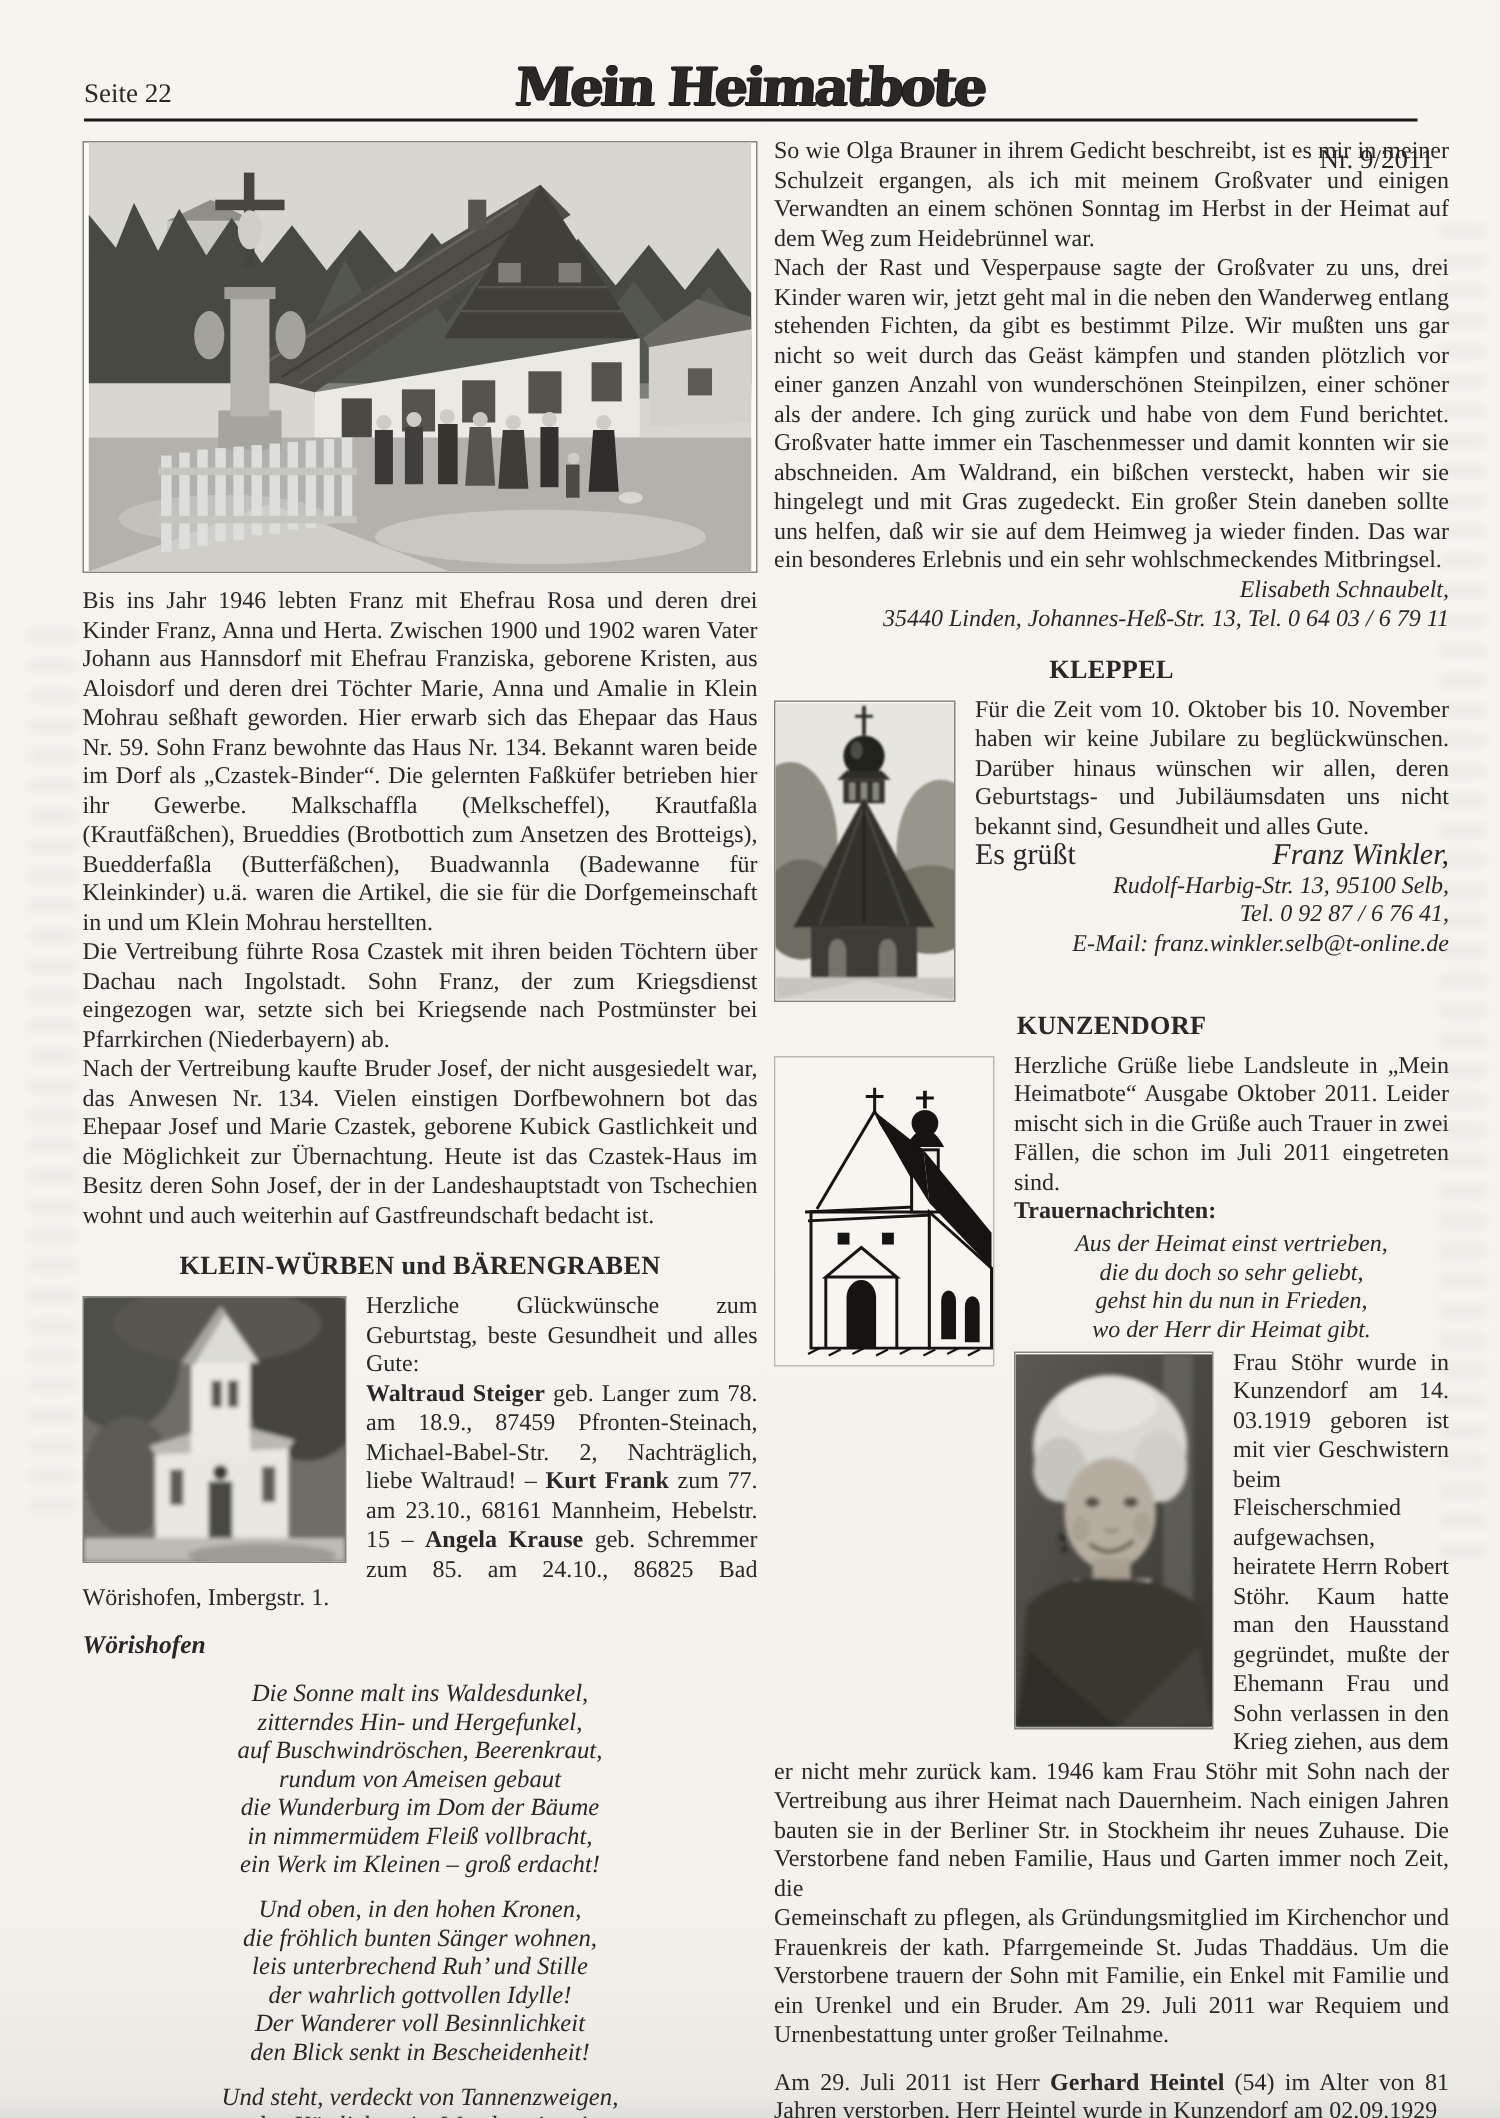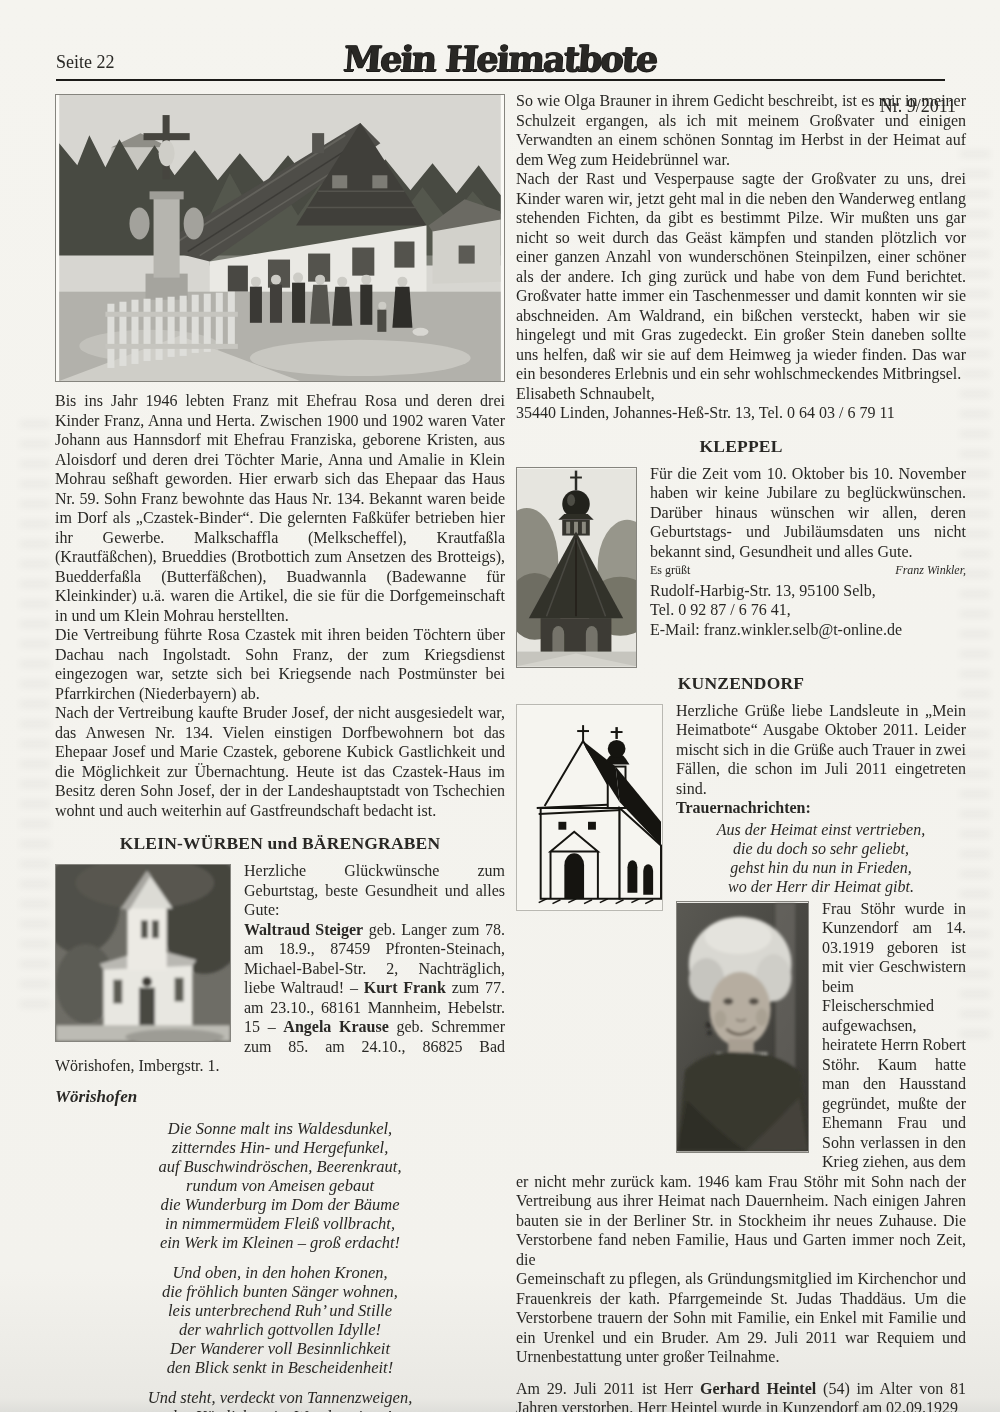--- a/index.html
+++ b/index.html
@@ -25,22 +25,22 @@
   .col-right{left:516px;top:91px;}
 
   p.body{margin:0;font-size:16px;line-height:19.5px;text-align:justify;}
   .section-h{clear:both;text-align:center;font-weight:bold;font-size:17.5px;margin:13px 0 7px;letter-spacing:0.2px;}
   .photo{display:block;border:1px solid #85847e;background:#fbfaf6;box-sizing:border-box;}
   .photo-full{width:450px;height:288px;margin-bottom:9px;}
   .float-l{float:left;margin:3px 13px 5px 0;}
   .poem{clear:both;text-align:center;font-style:italic;font-size:16.5px;line-height:19px;margin-top:12px;}
   .stanza{margin:0 0 11px;}
   .poem-title{font-weight:bold;font-style:italic;font-size:17px;margin:11px 0 0;}
-  .sig{text-align:left;font-size:16px;line-height:19.5px;margin:0;}
-  .greet-row{display:flex;justify-content:space-between;font-size:12px;line-height:19.5px;}
+  .sig{text-align:right;font-style:italic;font-size:16px;line-height:19.5px;margin:0;}
+  .greet-row{display:flex;justify-content:space-between;font-size:20px;line-height:19.5px;}
   .greet-row .who{font-style:italic;}
   .mem-poem{text-align:center;font-style:italic;font-size:16px;line-height:19px;margin:2px 0 3px;}
   .bold-label{font-weight:bold;padding-left:25px;}
   .gap{height:12px;clear:both;}
   .clr{clear:both;}
   
   .ghost{position:absolute;pointer-events:none;opacity:0.05;
     background:repeating-linear-gradient(180deg,#555 0 8px,transparent 8px 20px);
     filter:blur(3px);}
 </style>

